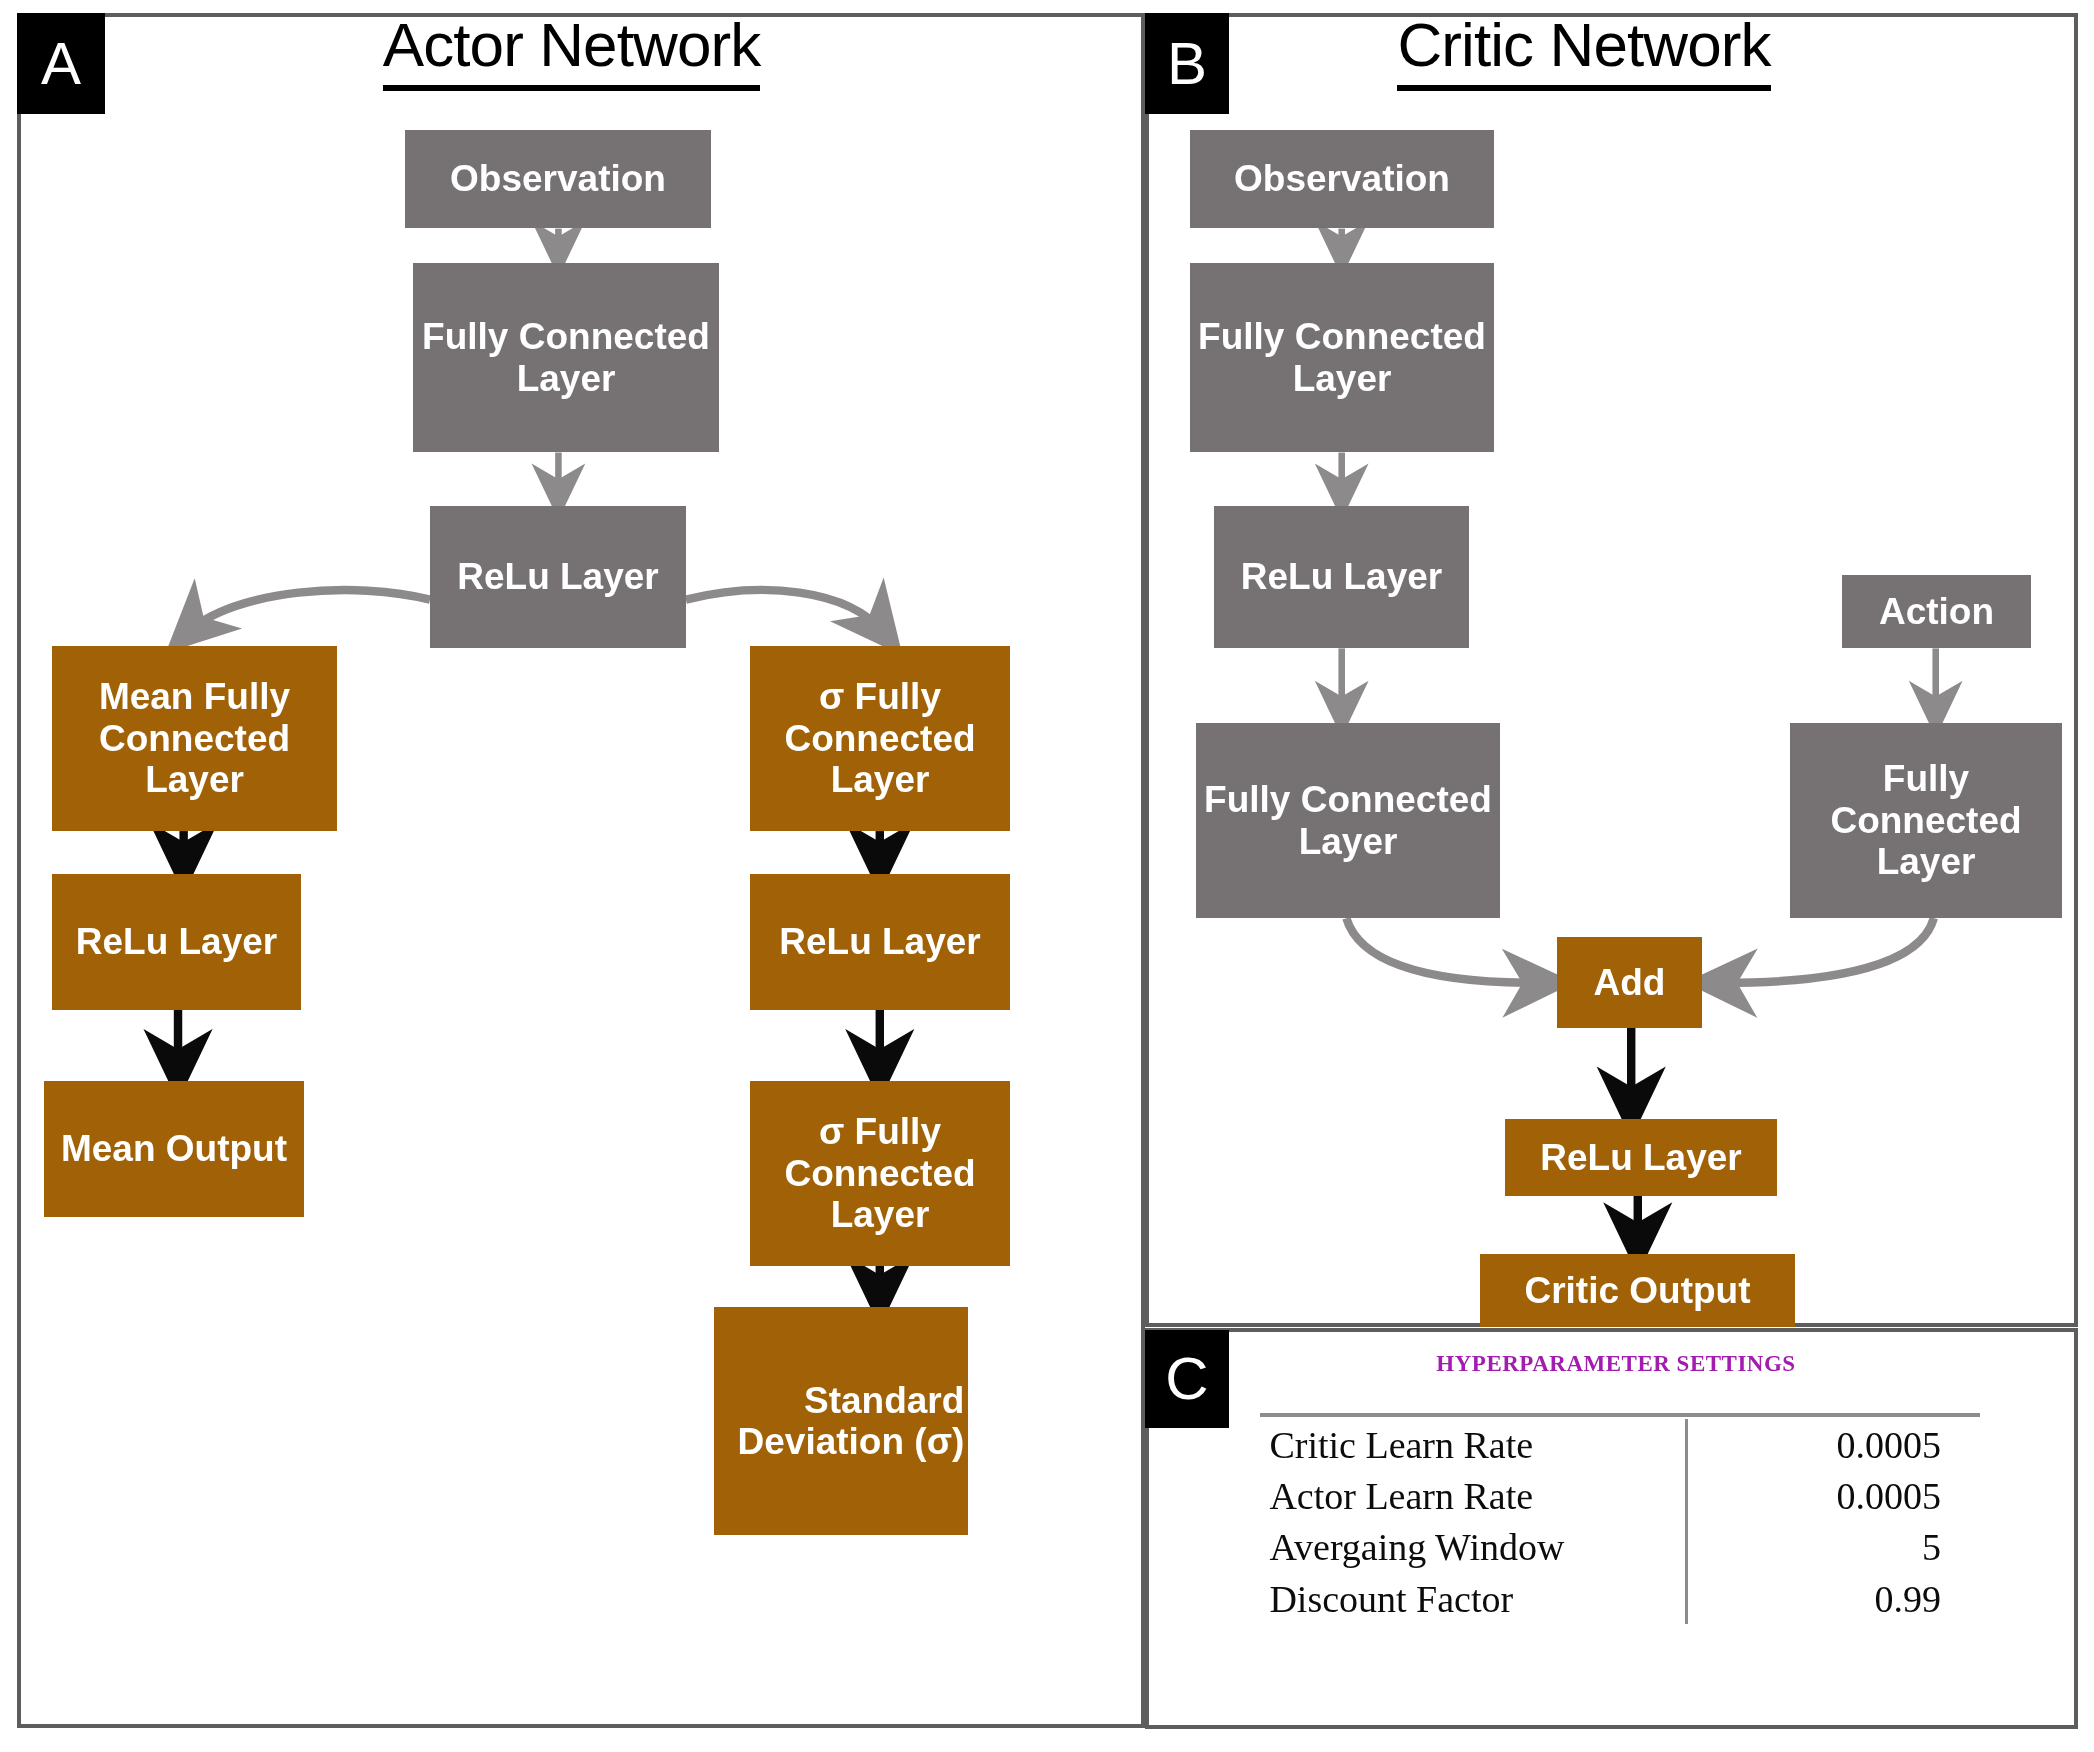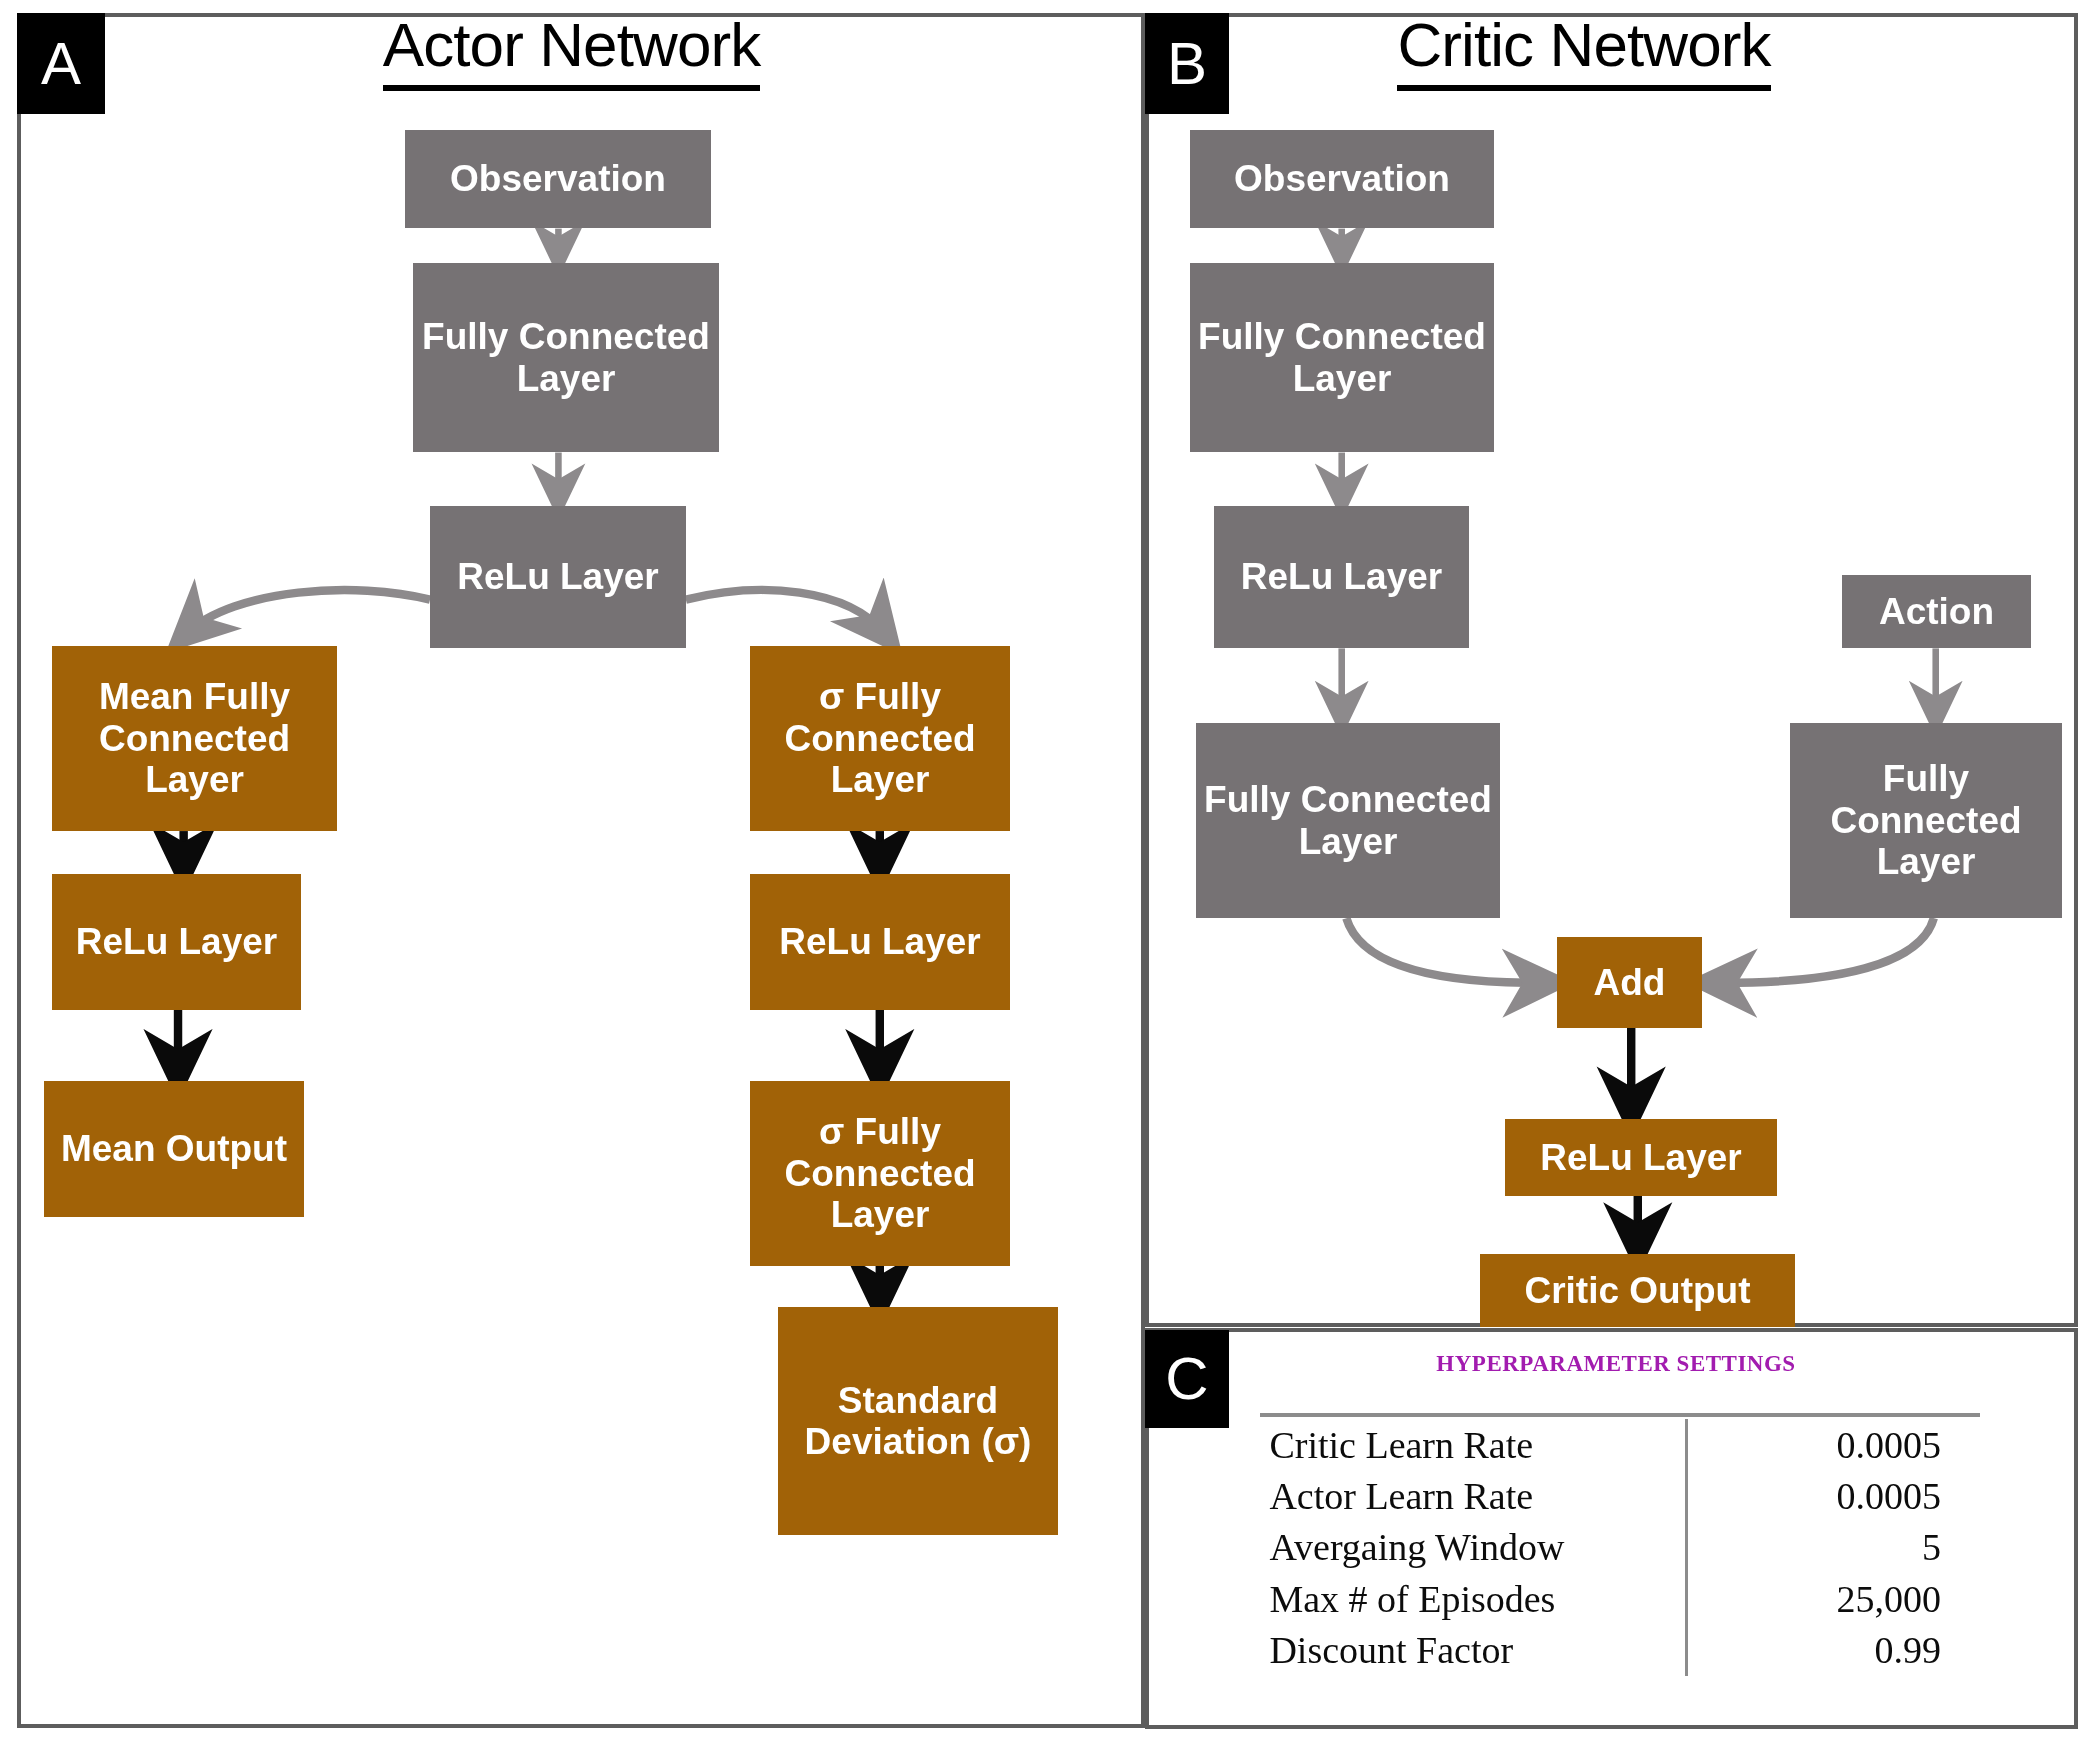--- a/index.html
+++ b/index.html
@@ -43,21 +43,21 @@
   #a-fc1        {left:413px; top:263px; width:306px; height:189px;}
   #a-relu1      {left:430px; top:506px; width:256px; height:142px;}
 
   #a-mean-fc    {left:52px;  top:646px; width:285px; height:185px;}
   #a-mean-relu  {left:52px;  top:874px; width:249px; height:136px;}
   #a-mean-out   {left:44px;  top:1081px;width:260px; height:136px;}
 
   #a-sig-fc     {left:750px; top:646px; width:260px; height:185px;}
   #a-sig-relu   {left:750px; top:874px; width:260px; height:136px;}
   #a-sig-fc2    {left:750px; top:1081px;width:260px; height:185px;}
-  #a-sig-out    {left:778px; top:1307px;width:280px; height:228px;}
+  #a-sig-out    {left:714px; top:1307px;width:254px; height:228px;text-align:right;}
 
   
   #c-observation{left:1190px;top:130px; width:304px; height:98px;}
   #c-fc1        {left:1190px;top:263px; width:304px; height:189px;}
   #c-relu1      {left:1214px;top:506px; width:255px; height:142px;}
   #c-fc2        {left:1196px;top:723px; width:304px; height:195px;}
   #c-action     {left:1842px;top:575px; width:189px; height:73px;}
   #c-fc3        {left:1790px;top:723px; width:272px; height:195px;}
   #c-add        {left:1557px;top:937px;width:145px; height:91px;}
   #c-relu2      {left:1505px;top:1119px;width:272px; height:77px;}
@@ -177,22 +177,18 @@
       </tr>
       <tr>
         <td class="k">Actor Learn Rate</td>
         <td class="v">0.0005</td>
       </tr>
       <tr>
         <td class="k">Avergaing Window</td>
         <td class="v">5</td>
       </tr>
       <tr>
-        <td class="k">Max # of Episodes</td>
-        <td class="v">25,000</td>
-      </tr>
-      <tr>
         <td class="k">Discount Factor</td>
         <td class="v">0.99</td>
       </tr>
     </tbody>
 </table>
 
 
 </body></html>

